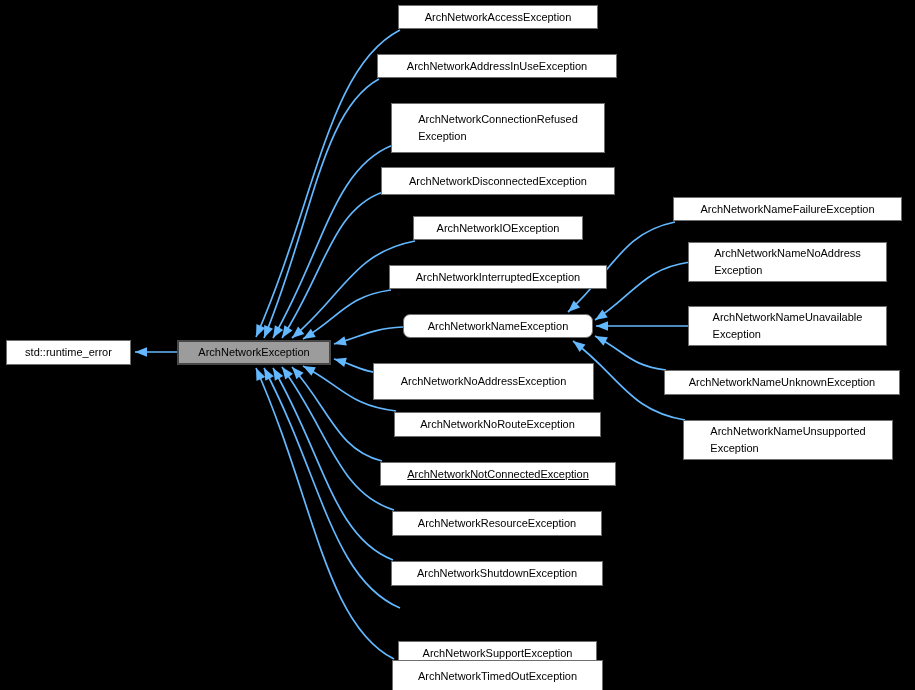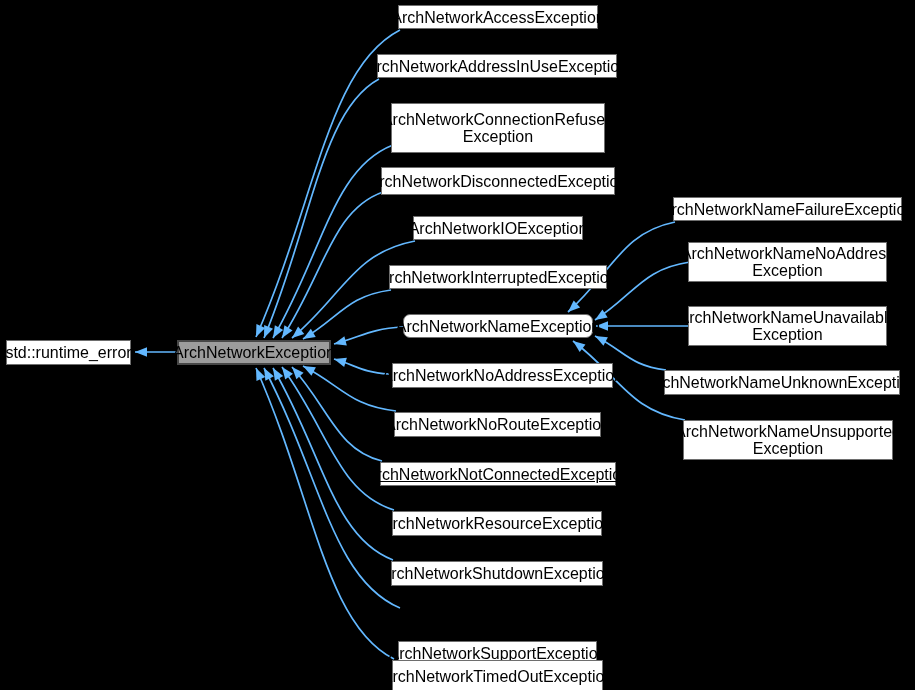--- a/index.html
+++ b/index.html
@@ -31,22 +31,22 @@
   }
   .node {
     position: absolute;
     box-sizing: border-box;
     background: var(--node-fill, #fff);
     border: 1.5px solid var(--node-border, #6e6e6e);
     color: var(--node-text, #000);
     display: flex;
     align-items: center;
     justify-content: center;
-    text-align: center;
-    font-size: 16px;
+    text-align: left;
+    font-size: 11px;
     line-height: 17px;
     white-space: pre;
     cursor: pointer;
   }
   .node.current {
     background: var(--current-fill, #9c9c9c);
     border: 2px solid var(--current-border, #474747);
     cursor: default;
   }
 </style>
@@ -100,21 +100,21 @@
       <div class="node" style="left: 6px; top: 340px; width: 125px; height: 25px;">std::runtime_error</div>
       <div class="node current" style="left: 177px; top: 340px; width: 154px; height: 25px;">ArchNetworkException</div>
       <div class="node" style="left: 398px; top: 5px; width: 200px; height: 24px;">ArchNetworkAccessException</div>
       <div class="node" style="left: 377px; top: 54px; width: 240px; height: 24px;">ArchNetworkAddressInUseException</div>
       <div class="node" style="left: 391px; top: 103px; width: 214px; height: 50px;">ArchNetworkConnectionRefused
 Exception</div>
       <div class="node" style="left: 381px; top: 167px; width: 234px; height: 28px;">ArchNetworkDisconnectedException</div>
       <div class="node" style="left: 413px; top: 216px; width: 170px; height: 24px;">ArchNetworkIOException</div>
       <div class="node" style="left: 389px; top: 265px; width: 218px; height: 24px;">ArchNetworkInterruptedException</div>
       <div class="node" style="left: 403px; top: 314px; width: 190px; height: 24px; border-radius: 7px;">ArchNetworkNameException</div>
-      <div class="node" style="left: 392px; top: 363px; width: 221px; height: 25px;">ArchNetworkNoAddressException</div>
+      <div class="node" style="left: 373px; top: 363px; width: 221px; height: 37px;">ArchNetworkNoAddressException</div>
       <div class="node" style="left: 394px; top: 412px; width: 207px; height: 25px;">ArchNetworkNoRouteException</div>
       <div class="node" style="left: 380px; top: 462px; width: 236px; height: 24px; text-decoration: underline;">ArchNetworkNotConnectedException</div>
       <div class="node" style="left: 392px; top: 511px; width: 210px; height: 25px;">ArchNetworkResourceException</div>
       <div class="node" style="left: 391px; top: 561px; width: 212px; height: 25px;">ArchNetworkShutdownException</div>
       <div class="node" style="left: 398px; top: 609px; width: 199px; height: 25px; margin-top: 32px;">ArchNetworkSupportException</div>
       <div class="node" style="left: 392px; top: 660px; width: 211px; height: 33px;">ArchNetworkTimedOutException</div>
       <div class="node" style="left: 673px; top: 197px; width: 229px; height: 24px;">ArchNetworkNameFailureException</div>
       <div class="node" style="left: 688px; top: 242px; width: 199px; height: 40px;">ArchNetworkNameNoAddress
 Exception</div>
       <div class="node" style="left: 688px; top: 306px; width: 199px; height: 40px;">ArchNetworkNameUnavailable

